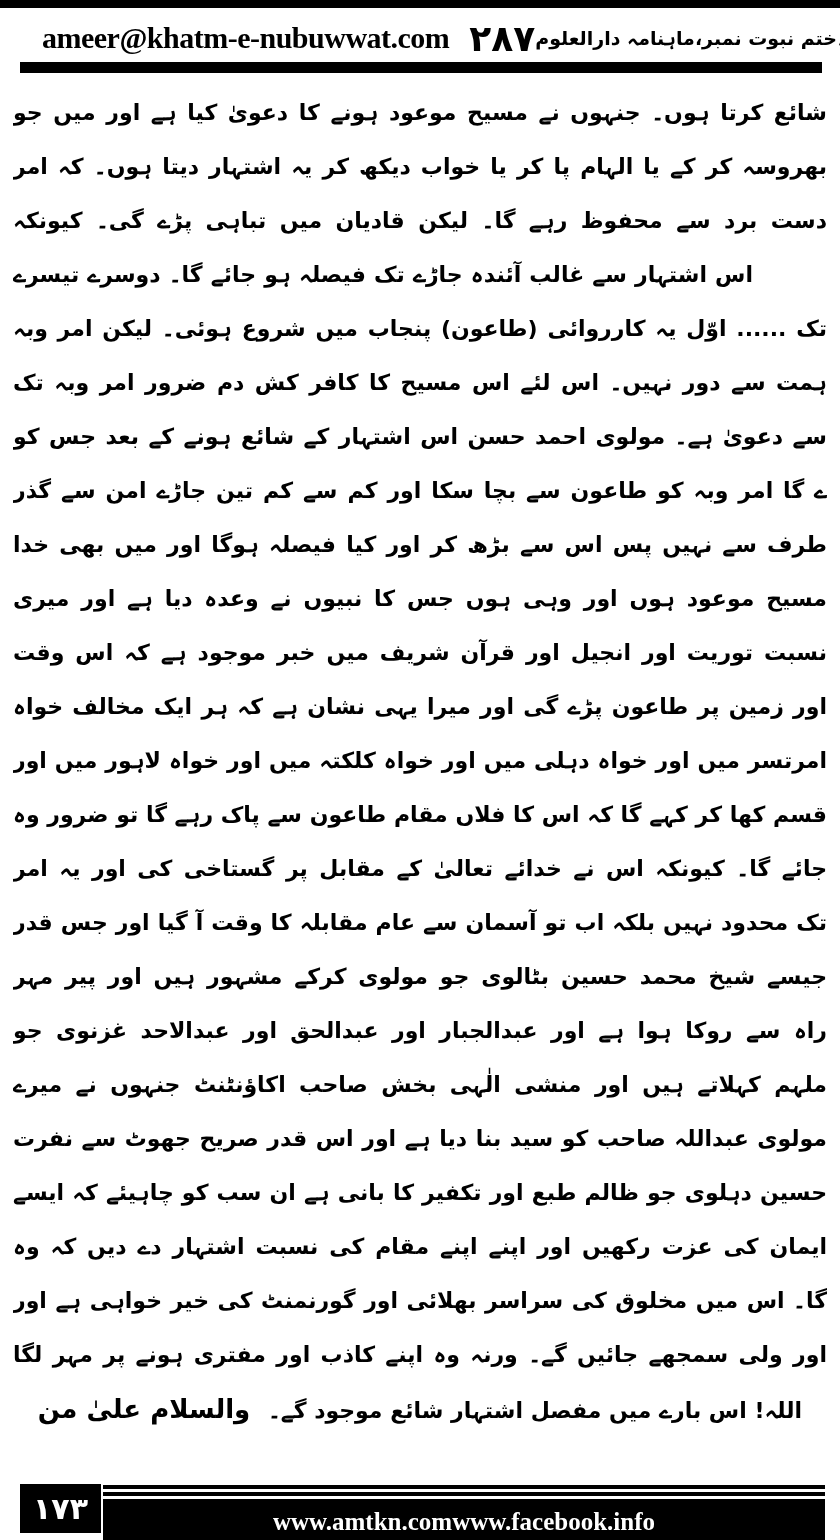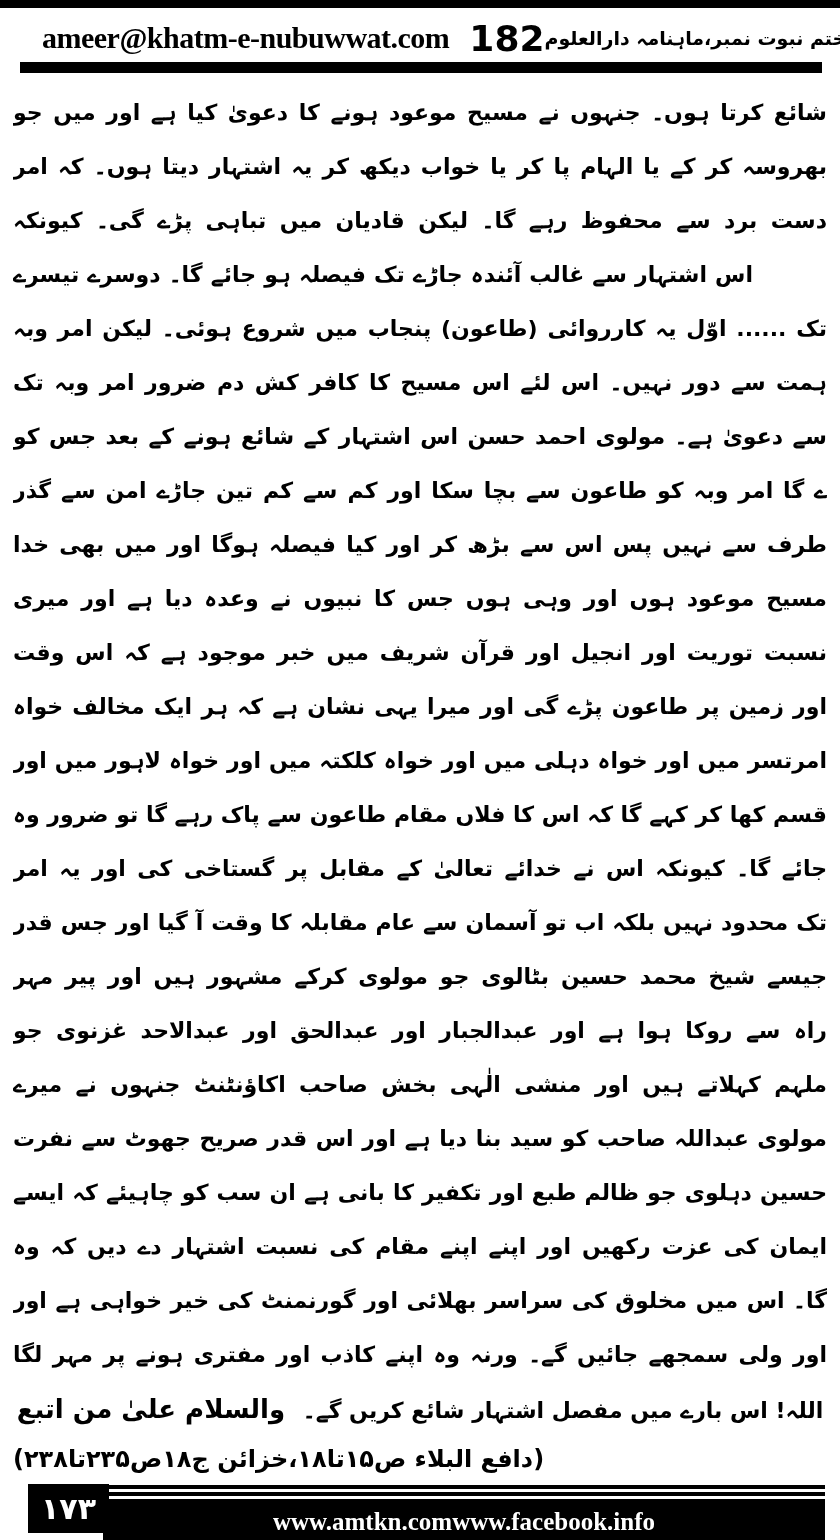--- a/index.html
+++ b/index.html
@@ -39,41 +39,41 @@
   .line.closing .arabic { font-size:26px; margin-right:10px; }
   .citation {
     height:42px; line-height:42px; margin-top:2px;
     text-align:left; font-size:24px;
   }
 
   .footer { position:absolute; top:1484px; left:0; right:0; height:50px; }
   .badge {
     position:absolute; left:20px; top:0; width:81px; height:49px; background:#000;
     color:#fff; font-family:"DejaVu Sans", sans-serif; font-weight:bold; font-size:30px;
-    display:flex; align-items:center; justify-content:center;margin-left:8px;
+    display:flex; align-items:center; justify-content:center;
   }
   .footer-right { position:absolute; left:103px; right:15px; top:1px; }
   .f-rule { height:4px; background:#000; margin-bottom:3px; }
   .url-bar {
     height:46px; background:#000; color:#fff;
     display:flex; align-items:center; justify-content:center; 
     font-family:"Liberation Serif", serif; font-weight:bold; font-size:25px;
     white-space:nowrap;
   }
 </style>
 </head>
 <body>
 
 <div class="page">
 
   <div class="top-rule"></div>
 
   <header class="header">
     <span class="email">ameer@khatm-e-nubuwwat.com</span>
-    <span class="page-num-top">182</span>
+    <span class="page-num-top">۲۸۷</span>
     <span class="journal">احتساب جلد۵۵؍ختم نبوت نمبر،ماہنامہ دارالعلوم</span>
   </header>
 
   <div class="divider"></div>
 
   <main class="body-text">
     <div class="line">شائع کرتا ہوں۔ جنہوں نے مسیح موعود ہونے کا دعویٰ کیا ہے اور میں جو مومن ہوں دعا قبولیت پر</div>
     <div class="line">بھروسہ کر کے یا الہام پا کر یا خواب دیکھ کر یہ اشتہار دیتا ہوں۔ کہ امر وبہ ضرور بالضرور طاعون کی</div>
     <div class="line">دست برد سے محفوظ رہے گا۔ لیکن قادیان میں تباہی پڑے گی۔ کیونکہ مفتری کے رہنے کی جگہ ہے۔</div>
     <div class="line indent">اس اشتہار سے غالب آئندہ جاڑے تک فیصلہ ہو جائے گا۔ دوسرے تیسرے جاڑے</div>
@@ -92,25 +92,24 @@
     <div class="line">جیسے شیخ محمد حسین بٹالوی جو مولوی کرکے مشہور ہیں اور پیر مہر علی شاہ گولڑویؒ جس نے بہتوں کو خدا کی</div>
     <div class="line">راہ سے روکا ہوا ہے اور عبدالجبار اور عبدالحق اور عبدالاحد غزنوی جو مولوی عبداللہ کی جماعت میں سے</div>
     <div class="line">ملہم کہلاتے ہیں اور منشی الٰہی بخش صاحب اکاؤنٹنٹ جنہوں نے میرے مخالف الہام کا دعویٰ کرکے</div>
     <div class="line">مولوی عبداللہ صاحب کو سید بنا دیا ہے اور اس قدر صریح جھوٹ سے نفرت نہیں کی اور ایسا ہی نذیر</div>
     <div class="line">حسین دہلوی جو ظالم طبع اور تکفیر کا بانی ہے ان سب کو چاہیئے کہ ایسے موقع پر اپنے الہاموں اور اپنے</div>
     <div class="line">ایمان کی عزت رکھیں اور اپنے اپنے مقام کی نسبت اشتہار دے دیں کہ وہ طاعون سے بچایا جائے</div>
     <div class="line">گا۔ اس میں مخلوق کی سراسر بھلائی اور گورنمنٹ کی خیر خواہی ہے اور ان لوگوں کی عظمت ثابت ہوگی</div>
     <div class="line">اور ولی سمجھے جائیں گے۔ ورنہ وہ اپنے کاذب اور مفتری ہونے پر مہر لگا دیں گے اور ہم عنقریب انشاء</div>
 
     <div class="line closing">
-      <span>اللہ! اس بارے میں مفصل اشتہار شائع کریں گے۔</span>
+      <span>اللہ! اس بارے میں مفصل اشتہار شائع موجود گے۔</span>
       <span class="arabic">والسلام علیٰ من اتبع الھدیٰ!''</span>
     </div>
 
-    <div class="citation">(دافع البلاء ص۱۵تا۱۸،خزائن ج۱۸ص۲۳۵تا۲۳۸)</div>
   </main>
 
   <footer class="footer">
     <div class="badge">۱۷۳</div>
     <div class="footer-right">
       <div class="f-rule"></div>
       <div class="f-rule"></div>
       <div class="url-bar">
         <span>www.amtkn.com</span>
         <span>www.facebook.info</span>

